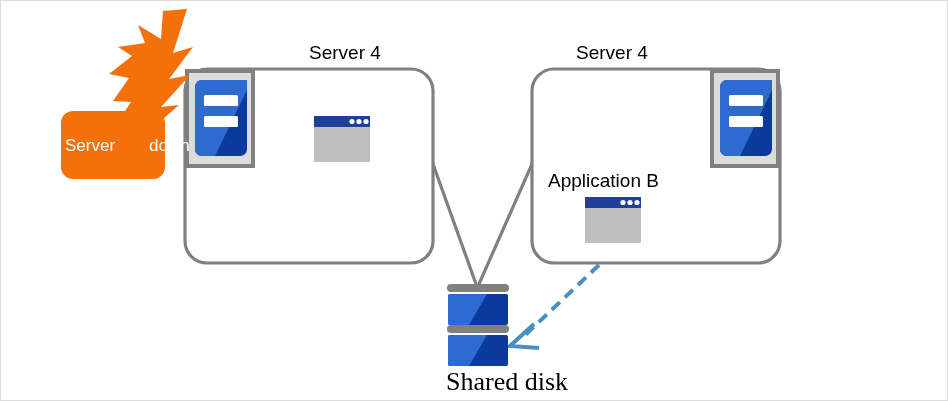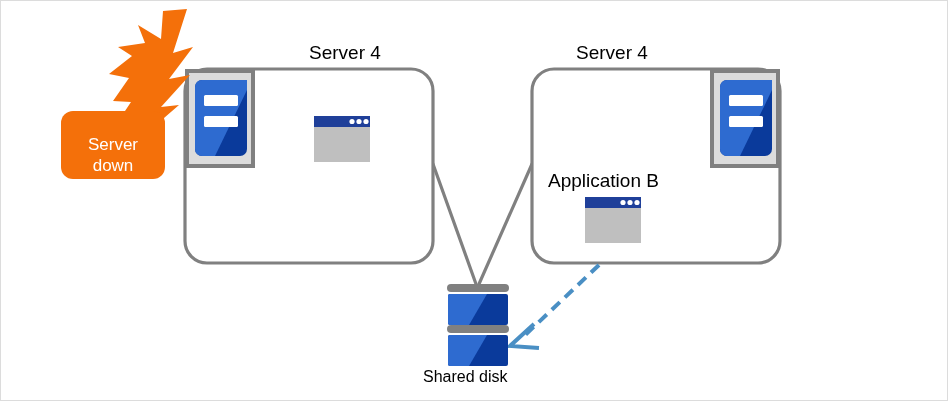--- a/index.html
+++ b/index.html
@@ -29,36 +29,37 @@
     position: absolute;
     color: #000000;
     font-family: "Liberation Sans", sans-serif;
     white-space: pre;
     line-height: 1;
   }
   #label-server1 { left: 308px; top: 42px; font-size: 19px; }
   #label-server2 { left: 575px; top: 42px; font-size: 19px; }
   #label-app-a   { left: 283px; top: 90px; font-size: 19px; }
   #label-app-b   { left: 547px; top: 170px; font-size: 19px; }
-  #label-shared-disk { left: 422px; top: 368px; font-size: 16px; }
+  #label-shared-disk { left: 445px; top: 368px; font-size: 26px; font-family: Liberation Serif, serif; }
   #label-server-down {
     position: absolute;
     left: 64px;
     top: 113px;
     width: 96px;
     height: 62px;
     color: #ffffff;
     font-size: 17px;
     line-height: 21px;
     text-align: center;
     display: flex;
-    flex-direction: column;
+    flex-direction: row;
     align-items: center;
-    justify-content: flex-end;
+    justify-content: space-between;
     font-family: "Liberation Sans", sans-serif;
+    gap: 34px;
   }
   #label-server-down span { display: block; }
 </style>
 </head>
 <body>
 
 <div id="canvas">
 
   <svg id="diagram-svg" viewBox="0 0 948 401" xmlns="http://www.w3.org/2000/svg">
 

